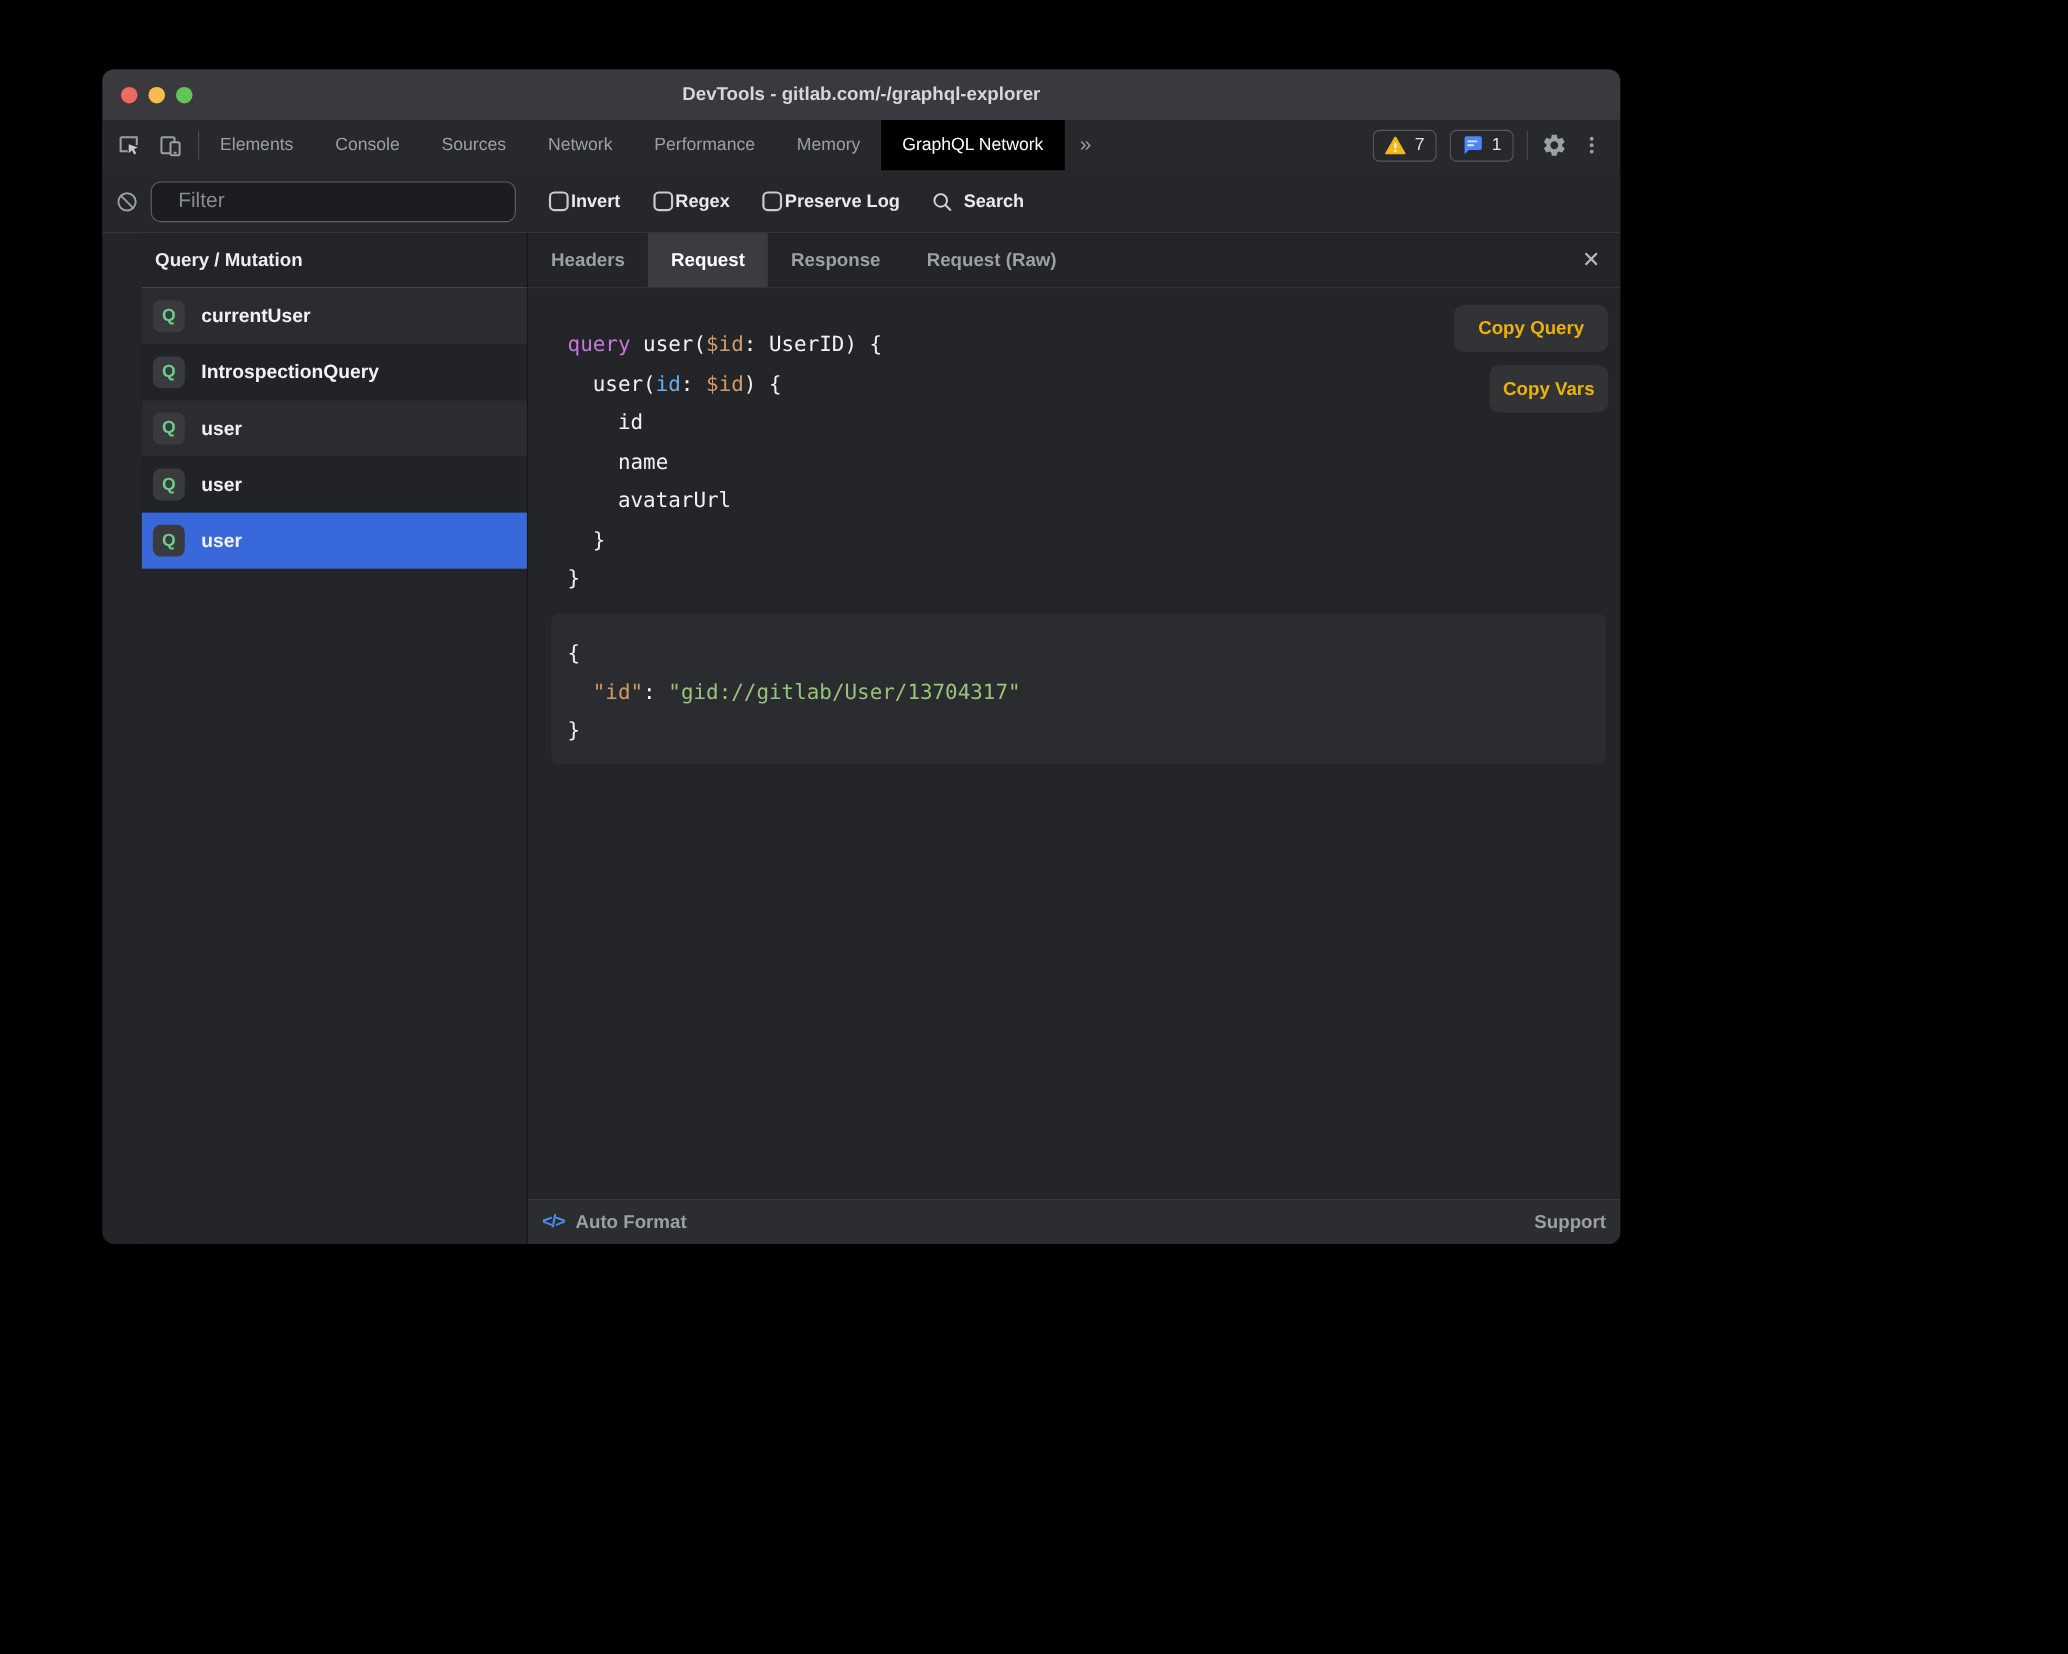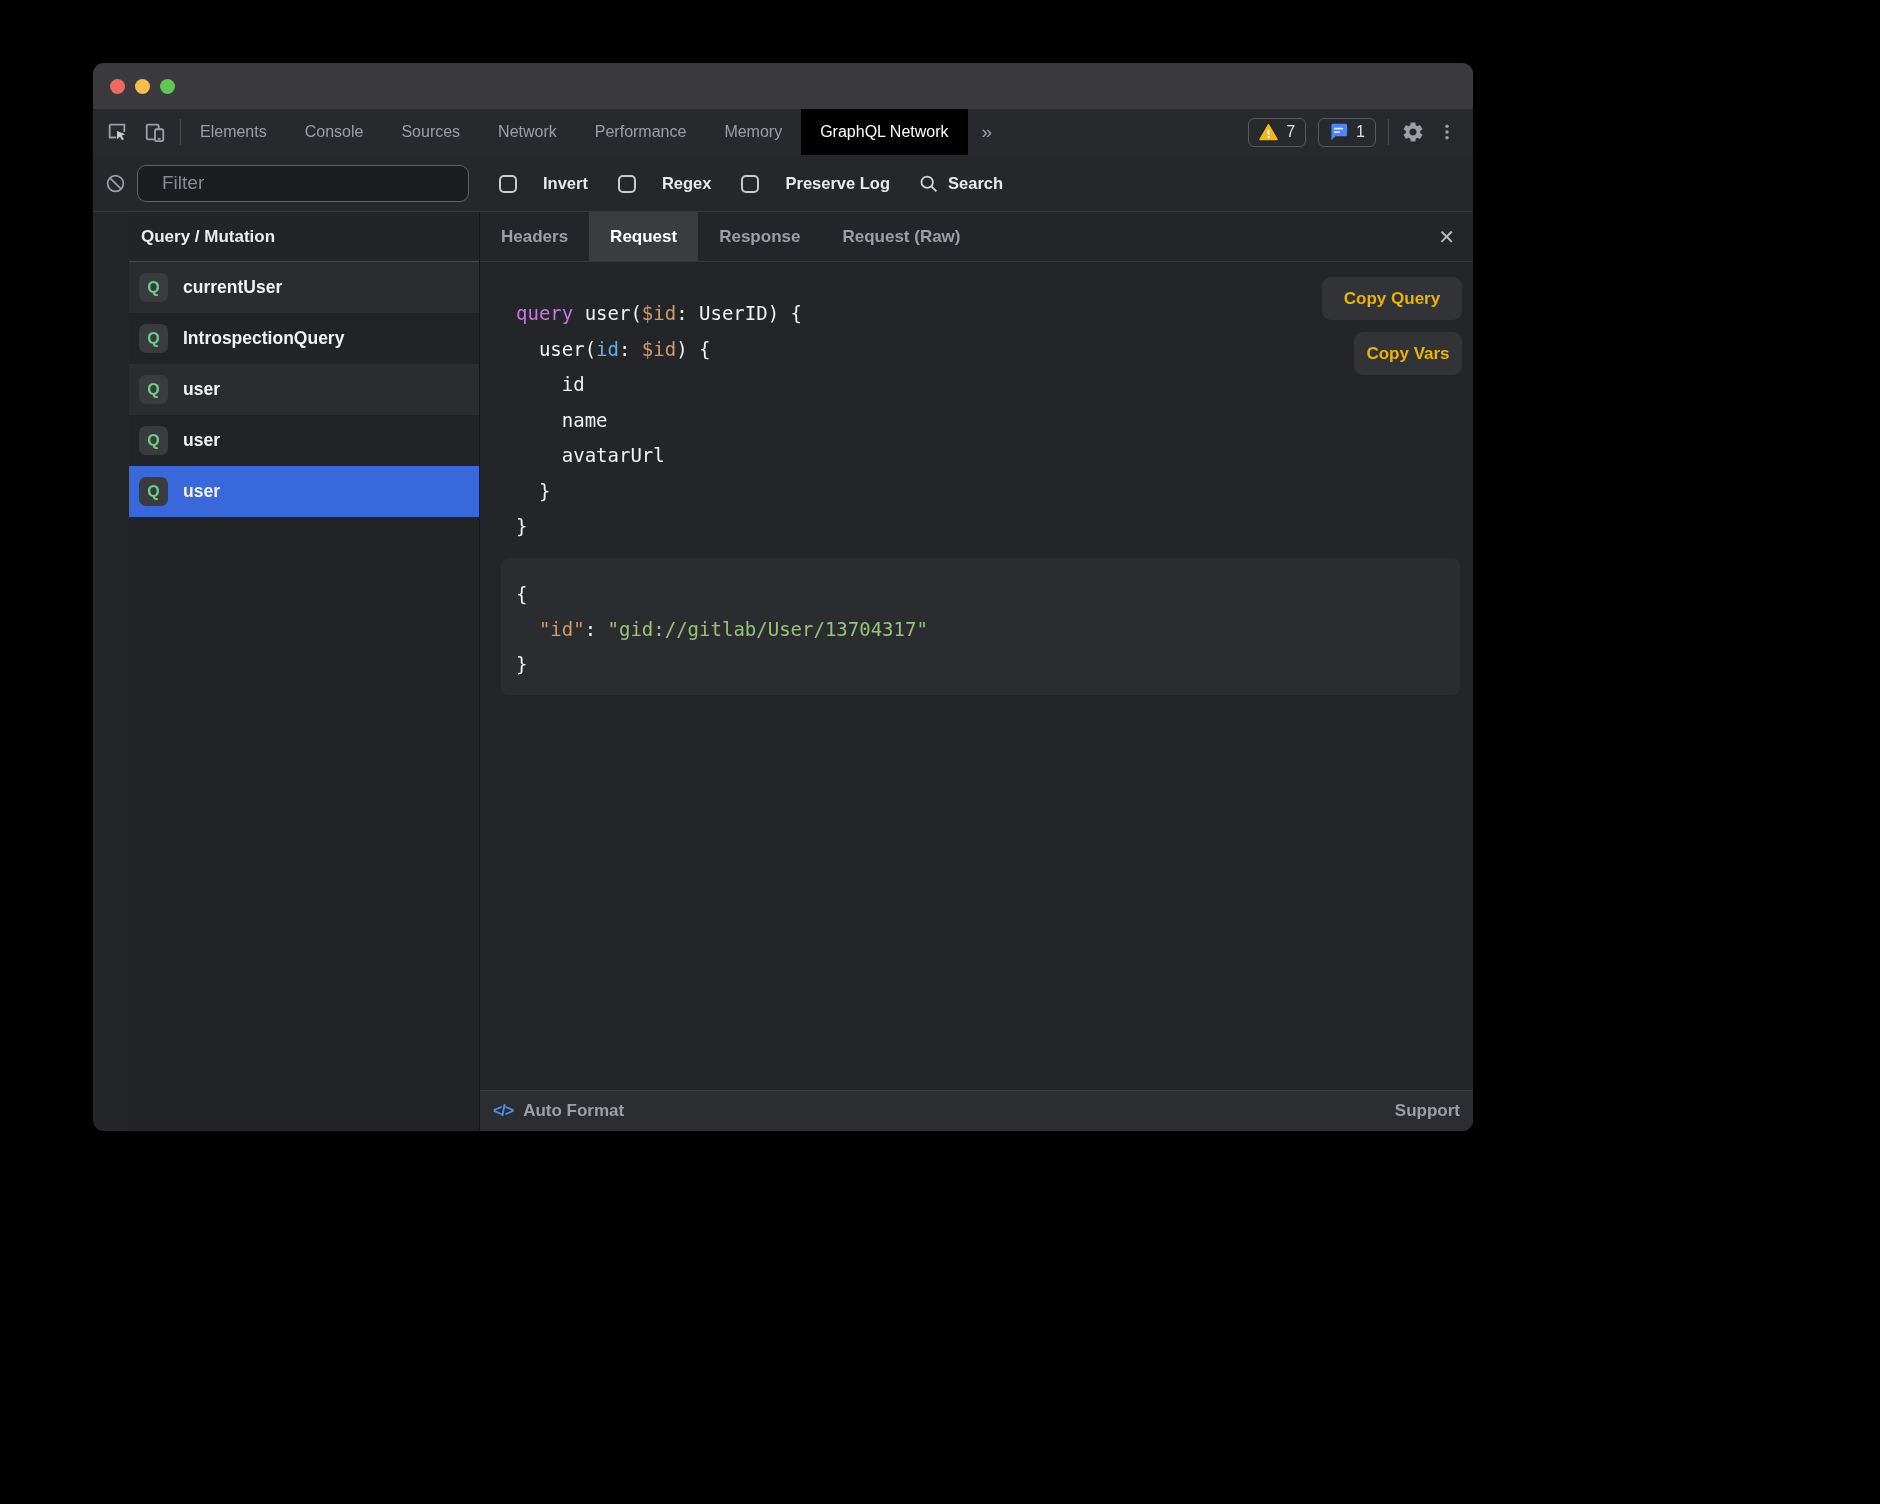--- a/index.html
+++ b/index.html
@@ -34,21 +34,21 @@
   .badge .cnt { color: #dfe1e4; font-size: 16px; }
   .icon-btn { display: flex; align-items: center; justify-content: center; }
 
   
   .filterbar { height: 57px; background: #26272a; border-bottom: 1px solid #38393c;
     display: flex; align-items: center; flex: none; }
   .block-ic { margin: 0 11px 0 12px; display: flex; }
   .filter-input { width: 332px; height: 37px; background: #1c1d20; border: 1px solid #5f6368;
     border-radius: 9px; color: #e8eaed; font-size: 19px; padding: 0 24px; outline: none; }
   .filter-input::placeholder { color: #868b90; }
-  .cb-group { display: flex; align-items: flex-end; gap: 26px; margin-left: 30px; }
+  .cb-group { display: flex; align-items: flex-start; gap: 2px; margin-left: 30px; }
   .cb-box { width: 18px; height: 18px; border: 2px solid #c9cbce; border-radius: 5px; background: transparent; }
   .cb-label { color: #e8eaed; font-size: 16.5px; font-weight: 600; }
   .search-group { display: flex; align-items: center; gap: 9px; margin-left: 28px; }
   .search-label { color: #e8eaed; font-size: 16.5px; font-weight: 600; }
 
   
   .content { flex: 1; display: flex; min-height: 0; }
 
   .sidebar { width: 351px; flex: none; background: #232427; border-right: 1px solid #161618;
     display: flex; flex-direction: column; margin-left: 36px; }
@@ -101,20 +101,21 @@
 <body>
 
 <div class="window">
 
   <div class="titlebar">
     <div class="lights">
       <span class="light red"></span>
       <span class="light yellow"></span>
       <span class="light green"></span>
     </div>
+    <div class="title">DevTools - gitlab.com/-/graphql-explorer</div>
   </div>
 
   <div class="tabbar">
     <div class="tool-icons">
       <span class="icon-btn">
         <svg width="22" height="22" viewBox="0 0 24 24" fill="none">
           <path d="M4 4 h16 v8" stroke="#9aa0a6" stroke-width="2" fill="none"></path>
           <path d="M4 4 v14 h7" stroke="#9aa0a6" stroke-width="2" fill="none"></path>
           <path d="M12 11 l9 3.4 -3.8 1.5 2.3 4 -2 1.2 -2.3-4 -3.2 2.9 z" fill="#c8cace"></path>
         </svg>

